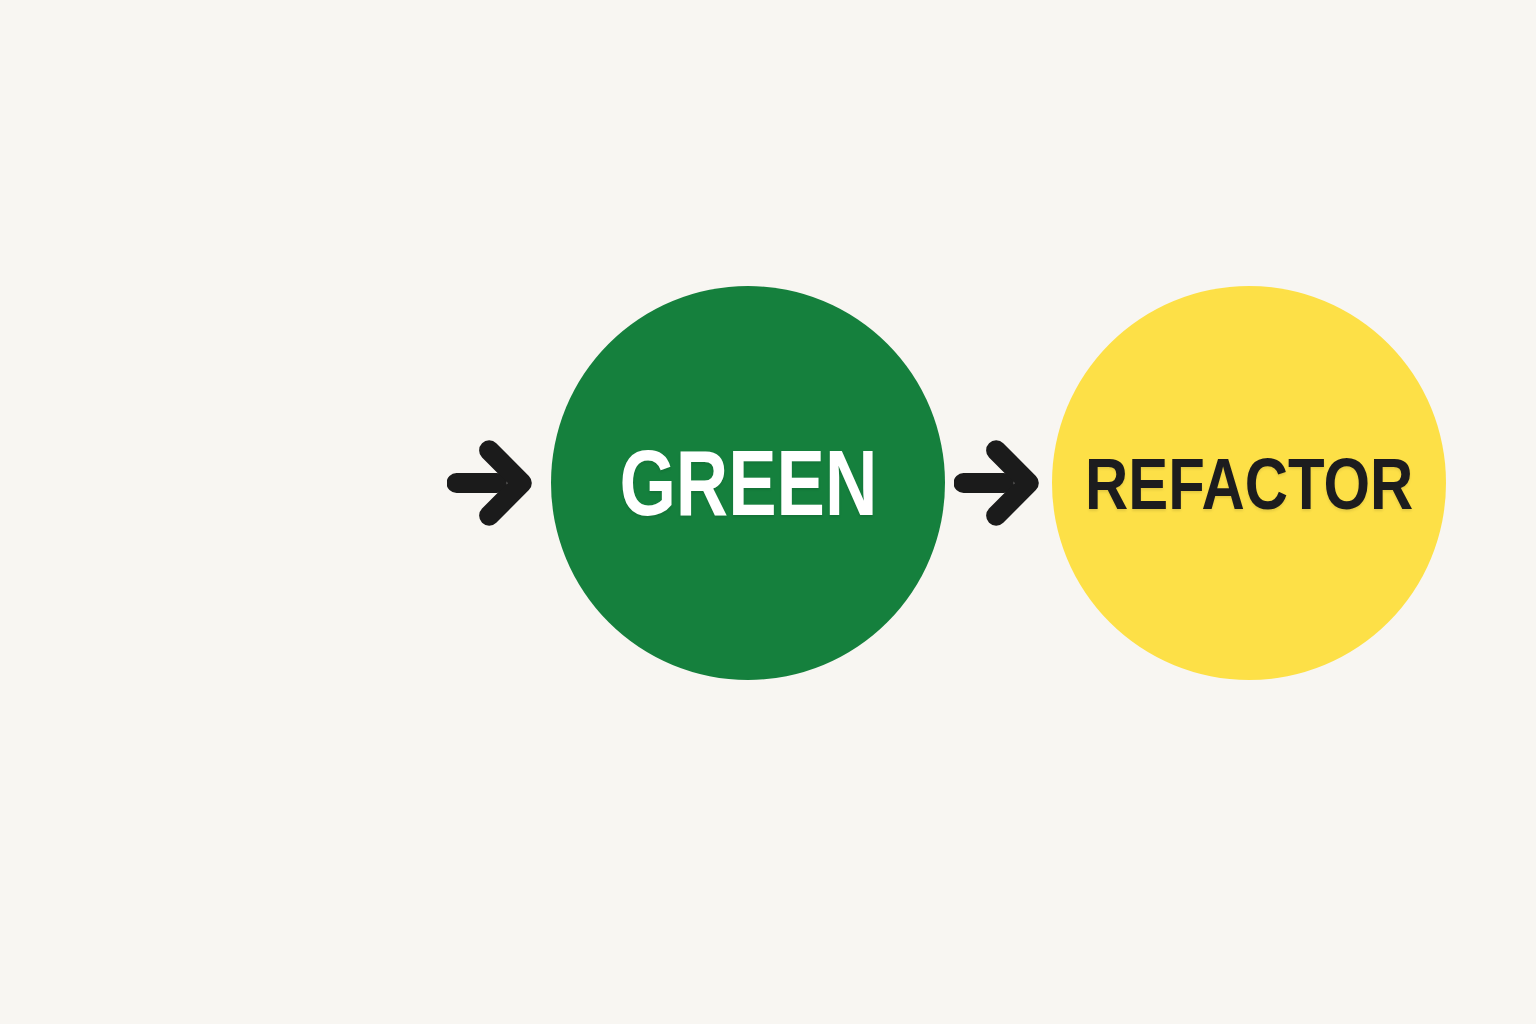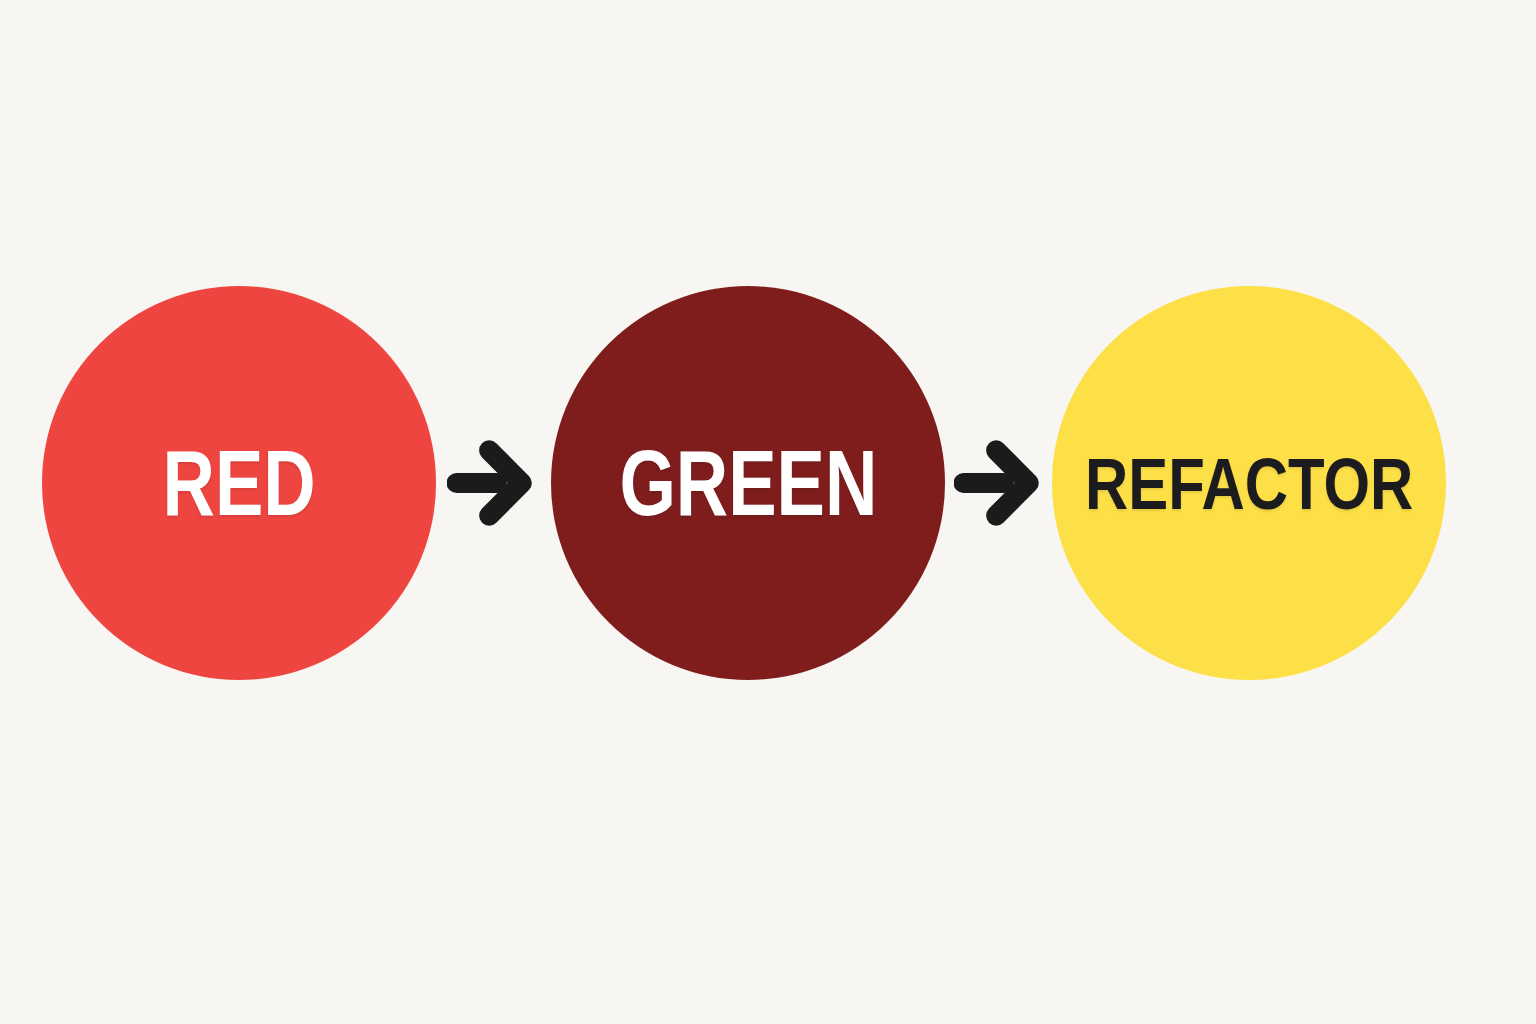--- a/index.html
+++ b/index.html
@@ -48,30 +48,27 @@
     height: 92px;
   }
   .arrow-1 { left: 447px; }
   .arrow-2 { left: 954px; }
 </style>
 </head>
 <body>
 
 <div class="page" style="background-color: rgb(248, 246, 242);">
 
-  <div class="circle circle-red" style="background-color: rgb(238, 69, 64);">
-    <span class="step-label step-label-lg" style="color: rgb(255, 255, 255);">RED</span>
-  </div>
 
   <svg class="arrow arrow-1" viewBox="0 0 96 96" fill="none" xmlns="http://www.w3.org/2000/svg">
     <path d="M10 48 H52" stroke-width="21" stroke-linecap="round" stroke="#1B1B1B"></path>
     <path d="M44 14 L78 48 L44 82" stroke-width="21" stroke-linecap="round" stroke-linejoin="round" fill="none" stroke="#1B1B1B"></path>
   </svg>
 
-  <div class="circle circle-green" style="background-color: #7f1d1d; justify-content: center;">
+  <div class="circle circle-green" style="background-color: #15803d; justify-content: center;">
     <span class="step-label step-label-lg" style="color: rgb(255, 255, 255);">GREEN</span>
   </div>
 
   <svg class="arrow arrow-2" viewBox="0 0 96 96" fill="none" xmlns="http://www.w3.org/2000/svg">
     <path d="M10 48 H52" stroke-width="21" stroke-linecap="round" stroke="#1B1B1B"></path>
     <path d="M44 14 L78 48 L44 82" stroke-width="21" stroke-linecap="round" stroke-linejoin="round" fill="none" stroke="#1B1B1B"></path>
   </svg>
 
   <div class="circle circle-blue" style="background-color: #fde047;">
     <span class="step-label step-label-md" style="color: rgb(28, 28, 30);">REFACTOR</span>

